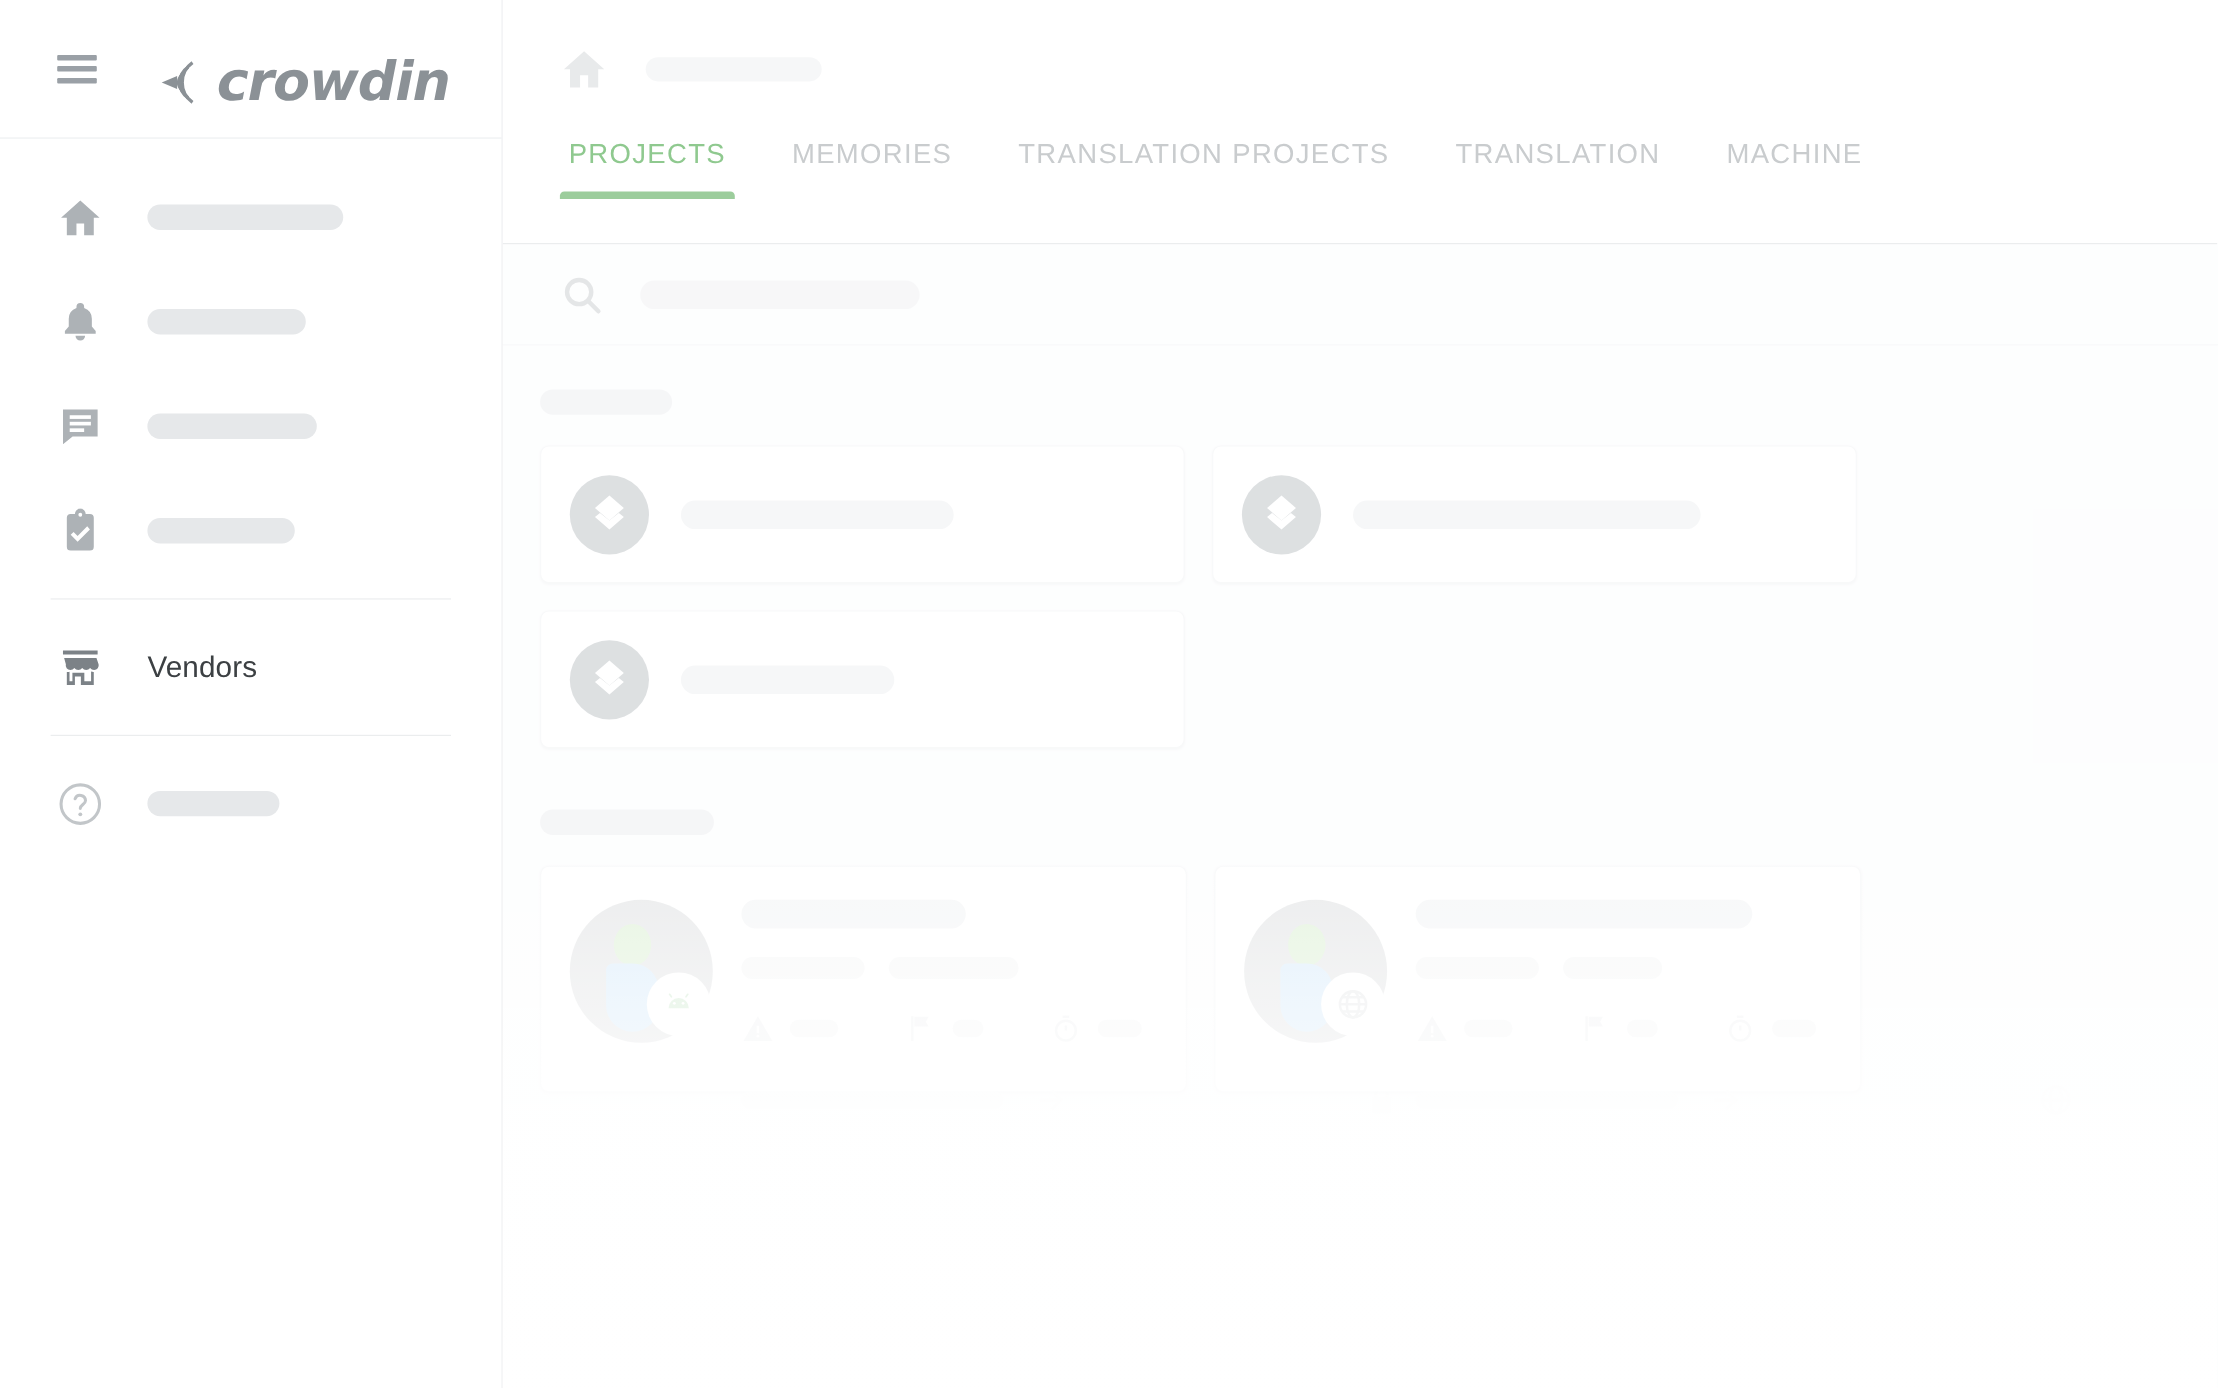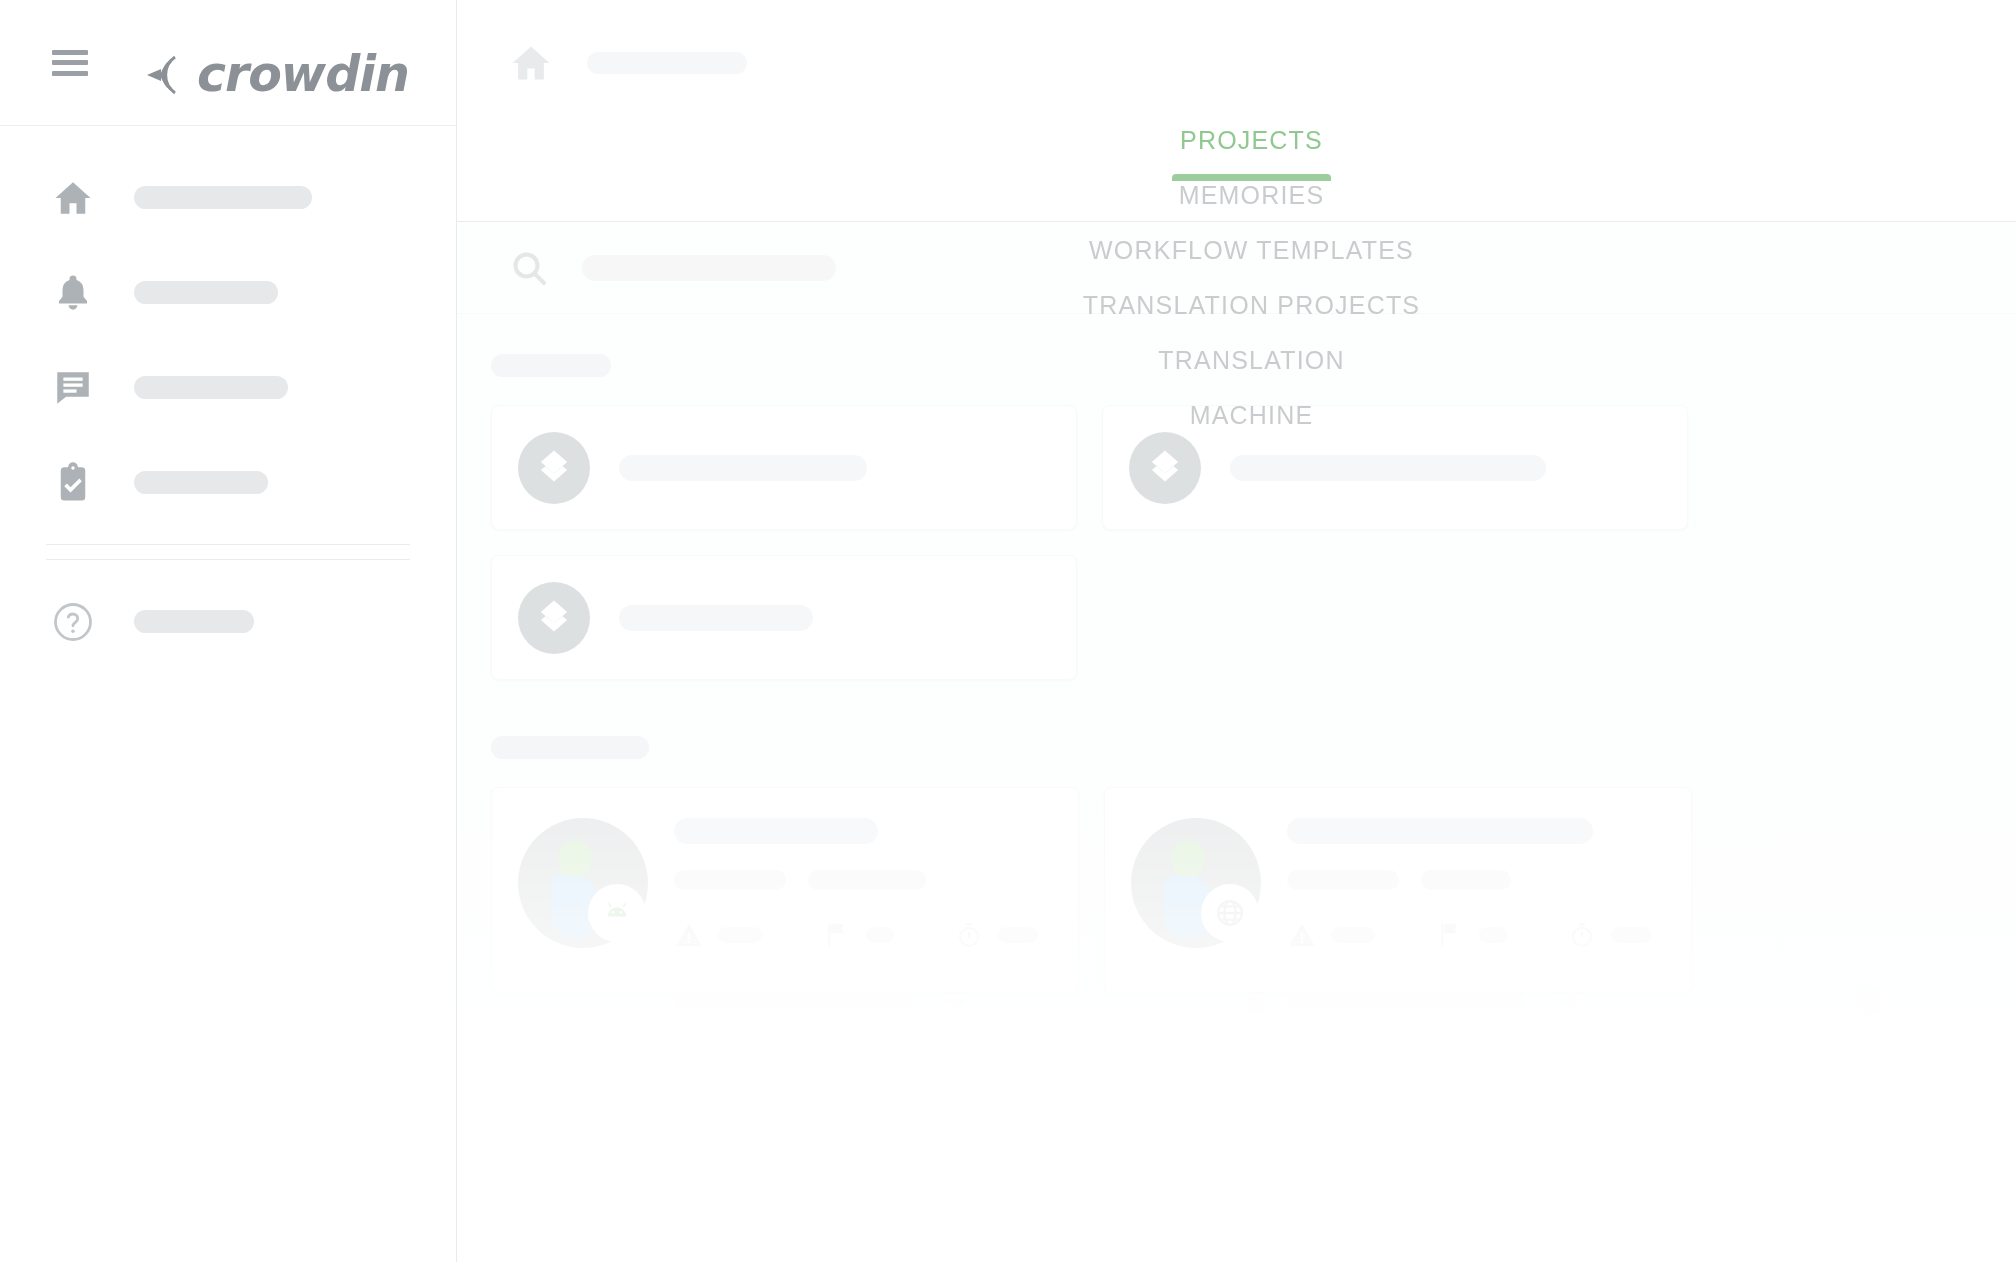--- a/index.html
+++ b/index.html
@@ -51,21 +51,21 @@
   }
   .divider { height:1px; background:#e9ebed; margin: 14px 46px 14px 46px; }
 
   
   .main { flex: 1; position: relative; height:100%; background:#ffffff; overflow:hidden; }
 
   .topbar { height: 126px; display:flex; align-items:center; padding-left: 52px; }
   .home-ico svg { width:44px; height:44px; fill:#c3c7ca; display:block; }
   .crumb-skel { width:160px; height:22px; border-radius:11px; background:#e8eaec; margin-left: 34px; }
 
-  .tabs { display:flex; align-items:center; height: 96px; padding-left: 30px; position:relative;flex-direction:column; }
+  .tabs { display:flex; align-items:flex-start; height: 96px; padding-left: 30px; position:relative; }
   .tab {
     font-size: 25px; letter-spacing: 1.2px;
     color: #c9ccce; padding: 0 30px 26px 30px;
     white-space: nowrap; cursor:pointer;
     font-weight: 400;
   }
   .tab.active { color: #8fc98f; position:relative; }
   .tab.active::after {
     content:""; position:absolute; left:22px; right:22px; bottom:0;
     height:7px; background:#9ccd9c; border-radius:4px 4px 0 0;
@@ -200,20 +200,30 @@
           <svg viewBox="0 0 24 24">
               <path d="M17 3h-2.2a2.8 2.8 0 0 0-5.6 0H7a2 2 0 0 0-2 2v15a2 2 0 0 0 2 2h10a2 2 0 0 0 2-2V5a2 2 0 0 0-2-2zm-5-.6a1 1 0 1 1 0 2 1 1 0 0 1 0-2z"></path>
               <path fill="#fff" d="M10.6 17.4 7 13.8l1.5-1.5 2.1 2.1 5-5L17 11z"></path>
             </svg>
         </span>
         <span class="nav-skel" style="width:134px"></span>
       </div>
 
       <div class="divider"></div>
 
+      <div class="nav-row sharp">
+        <span class="nav-icon">
+          <svg viewBox="0 0 24 24" style="fill:#7c8287">
+              <path d="M3 3h18v2.2H3z"></path>
+              <path d="M3.6 7h16.8l1.1 3.2a2.4 2.4 0 0 1-2.3 3 2.6 2.6 0 0 1-2.1-1 2.6 2.6 0 0 1-4.1 0 2.6 2.6 0 0 1-4.1 0 2.6 2.6 0 0 1-2.1 1 2.4 2.4 0 0 1-2.3-3z"></path>
+              <path d="M5 14.2V21h4.2v-4.4h3.1V21H19v-6.8a4.2 4.2 0 0 1-1.4-.2V19h-3.5v-4.4H7.9V19H6.4v-4.9A4.2 4.2 0 0 1 5 14.2z"></path>
+            </svg>
+        </span>
+        <span class="nav-label">Vendors</span>
+      </div>
 
 
       <div class="divider"></div>
 
       <div class="nav-row">
         <span class="nav-icon">
           <svg viewBox="0 0 24 24" style="fill:none;stroke:#c2c6c9;stroke-width:1.6">
             <circle cx="12" cy="12" r="10"></circle>
             <path d="M9.3 9.2a2.8 2.8 0 0 1 5.4 1c0 1.9-2.7 2.1-2.7 4" stroke-linecap="round"></path>
             <circle cx="12" cy="17.3" r="1" style="fill:#c2c6c9;stroke:none"></circle>
@@ -232,21 +242,20 @@
         <svg viewBox="0 0 24 24">
             <path d="M12 3 L2 12 h3 v9 h5 v-6 h4 v6 h5 v-9 h3 Z"></path>
           </svg>
       </span>
       <span class="crumb-skel"></span>
     </div>
 
     <nav class="tabs sharp">
       <div class="tab active">PROJECTS</div>
       <div class="tab">MEMORIES</div>
-      <div class="tab">WORKFLOW TEMPLATES</div>
       <div class="tab">TRANSLATION PROJECTS</div>
       <div class="tab">TRANSLATION</div>
       <div class="tab">MACHINE</div>
       <div class="tab-underline"></div>
     </nav>
 
     <div class="content">
 
       <div class="searchbar">
         <span class="search-ico">

